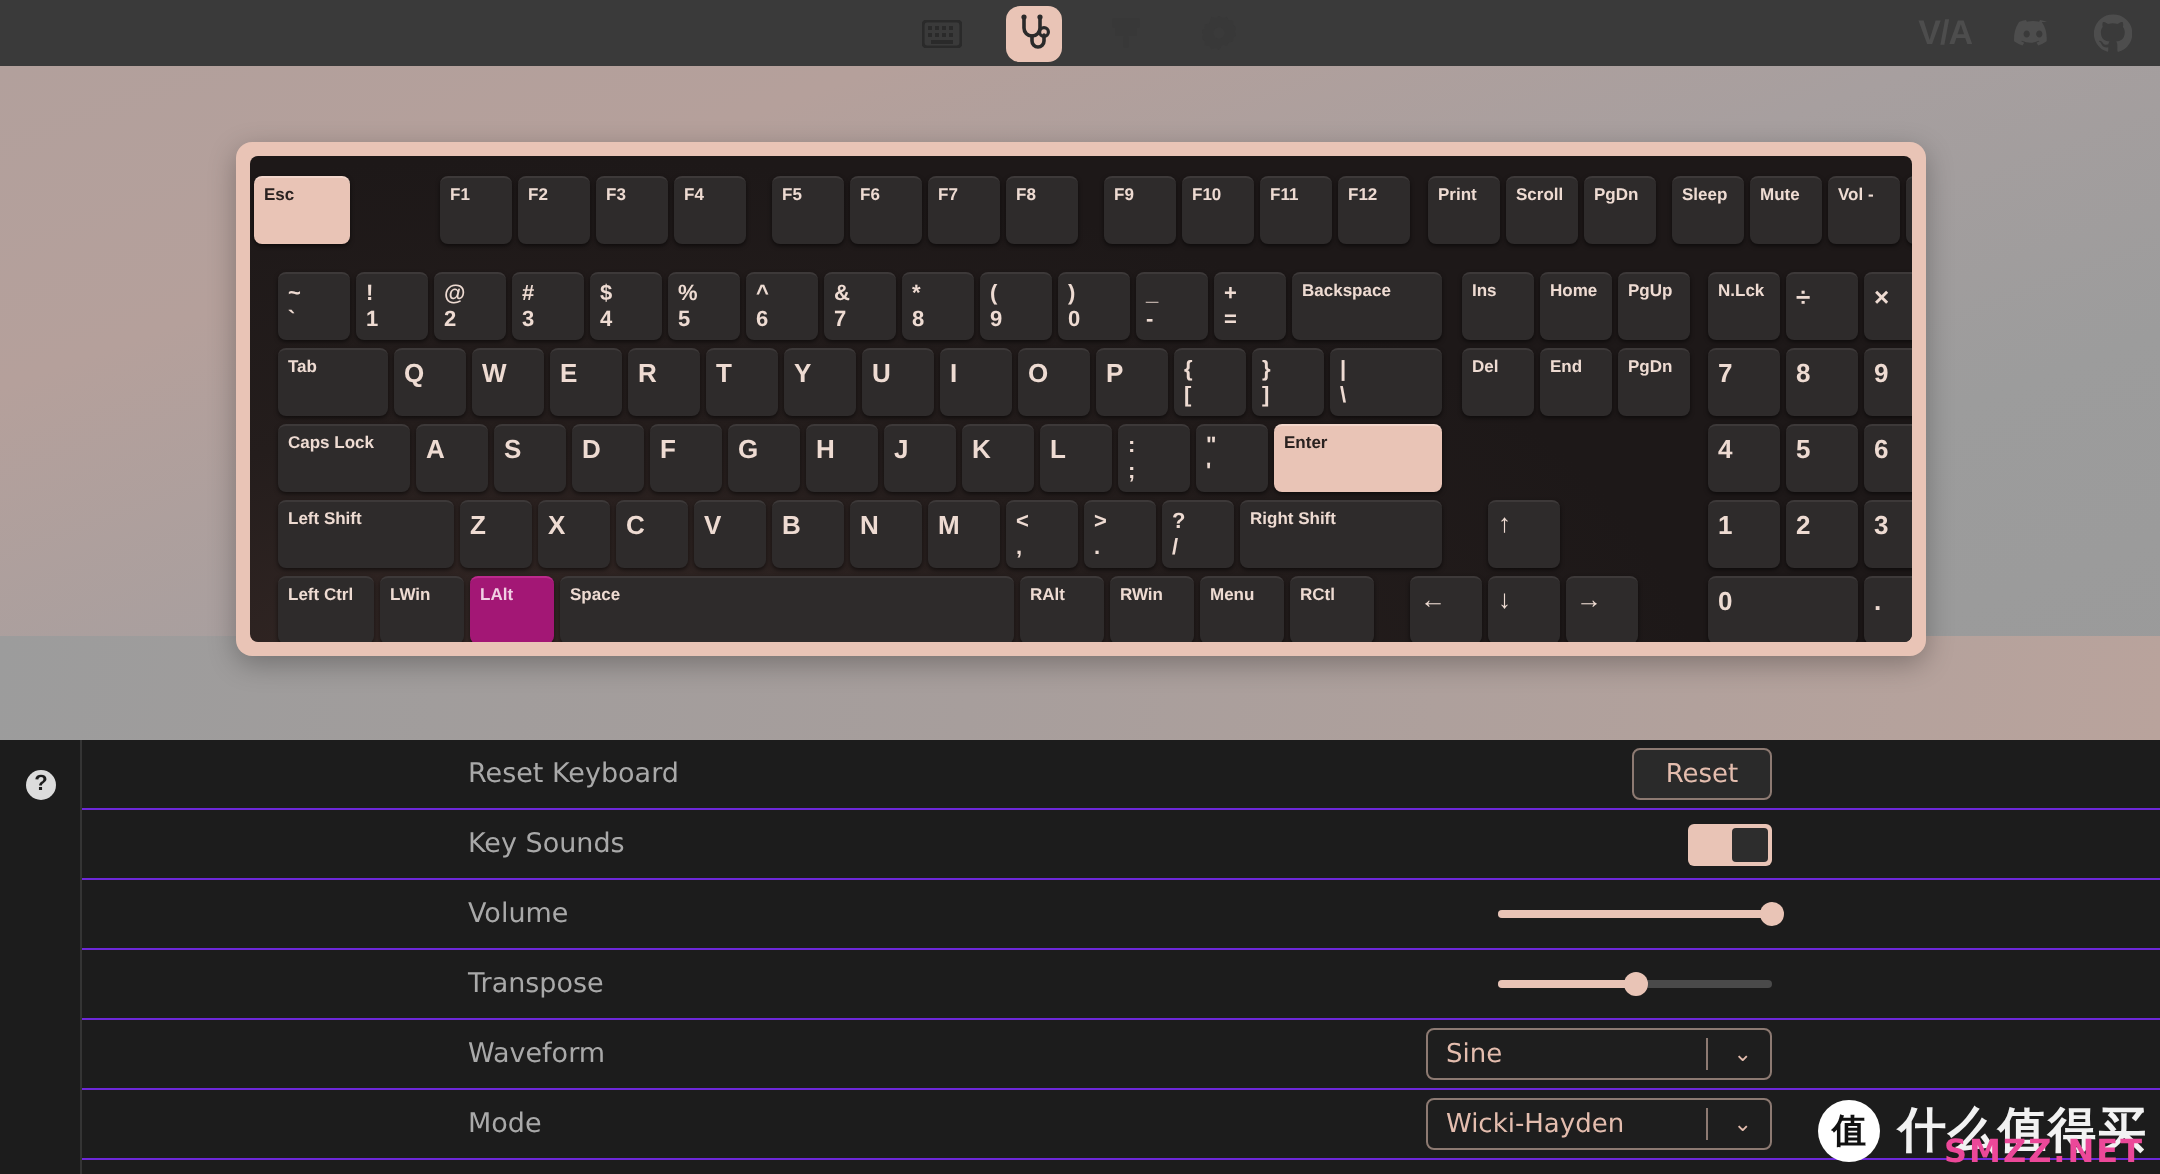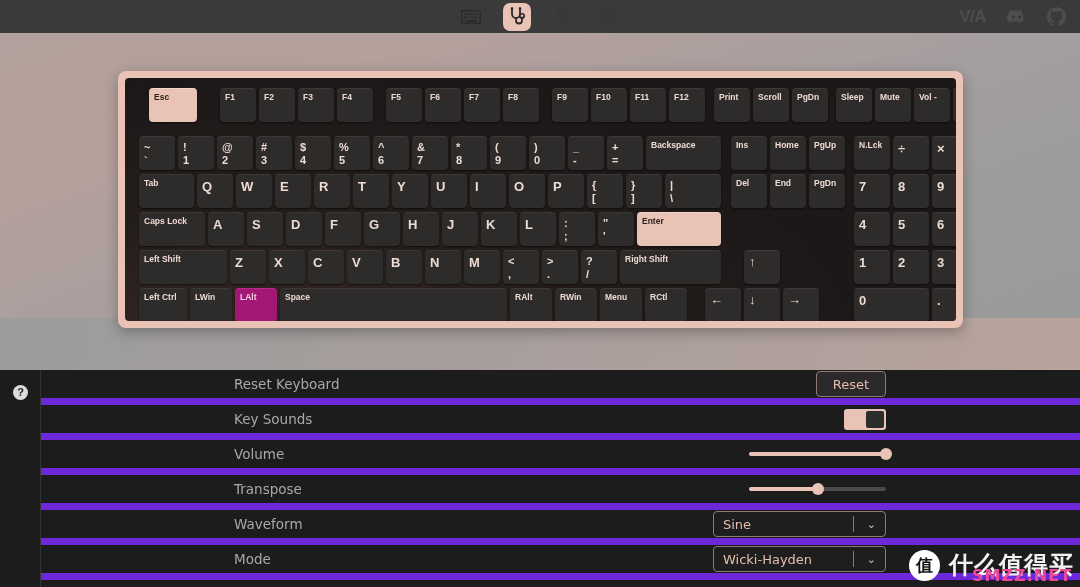--- a/index.html
+++ b/index.html
@@ -114,21 +114,21 @@
     display: flex; align-items: center; justify-content: center;
     line-height: 1;
   }
   .settings {
     position: absolute; left: 41px; top: 0; right: 0; bottom: 0;
   }
   .srow {
     position: relative;
     height: 35px;
     display: flex; align-items: center;
-    border-bottom: 7px solid #6d28d9;
+    border-bottom: 1px solid #6d28d9;
   }
   .srow:first-child { border-top: none; }
   .slabel {
     position: absolute; left: 193px;
     color: #a9a9a9; font-size: 13.5px;
     font-family: "DejaVu Sans", sans-serif;
   }
   .sctl {
     position: absolute; left: 672px; width: 173px;
     display: flex; align-items: center; justify-content: flex-end;
@@ -286,21 +286,21 @@
         <svg width="19" height="19" viewBox="0 0 20 20">
           <path fill="#4d4d4d" d="M10 .3a10 10 0 0 0-3.2 19.5c.5.1.7-.2.7-.5v-1.8c-2.8.6-3.4-1.3-3.4-1.3-.4-1.2-1.1-1.5-1.1-1.5-.9-.6.1-.6.1-.6 1 .1 1.5 1 1.5 1 .9 1.5 2.4 1.1 3 .8.1-.7.4-1.1.6-1.4-2.2-.2-4.6-1.1-4.6-5 0-1.1.4-2 1-2.7-.1-.2-.4-1.3.1-2.6 0 0 .8-.3 2.7 1a9.4 9.4 0 0 1 5 0c1.9-1.3 2.7-1 2.7-1 .5 1.3.2 2.4.1 2.6.6.7 1 1.6 1 2.7 0 3.9-2.4 4.8-4.6 5 .4.3.7 1 .7 2v2.9c0 .3.2.6.7.5A10 10 0 0 0 10 .3z"></path>
         </svg>
       </span>
     </div>
   </div>
 
   <div class="stage">
     <div class="kb-case">
       <div class="kb-plate" id="kb-plate">
-          <div class="key sel" style="left: 24px; top: 10px; width: 48px; height: 34px; padding-left: 16px;">
+          <div class="key sel" style="left: 2px; top: 10px; width: 48px; height: 34px; padding-left: 16px;">
             <div class="lg">Esc</div>
           </div>
           <div class="key" style="left: 95px; top: 10px; width: 36px; height: 34px;">
             <div class="lg">F1</div>
           </div>
           <div class="key" style="left: 134px; top: 10px; width: 36px; height: 34px;">
             <div class="lg">F2</div>
           </div>
           <div class="key" style="left: 173px; top: 10px; width: 36px; height: 34px;">
             <div class="lg">F3</div>

